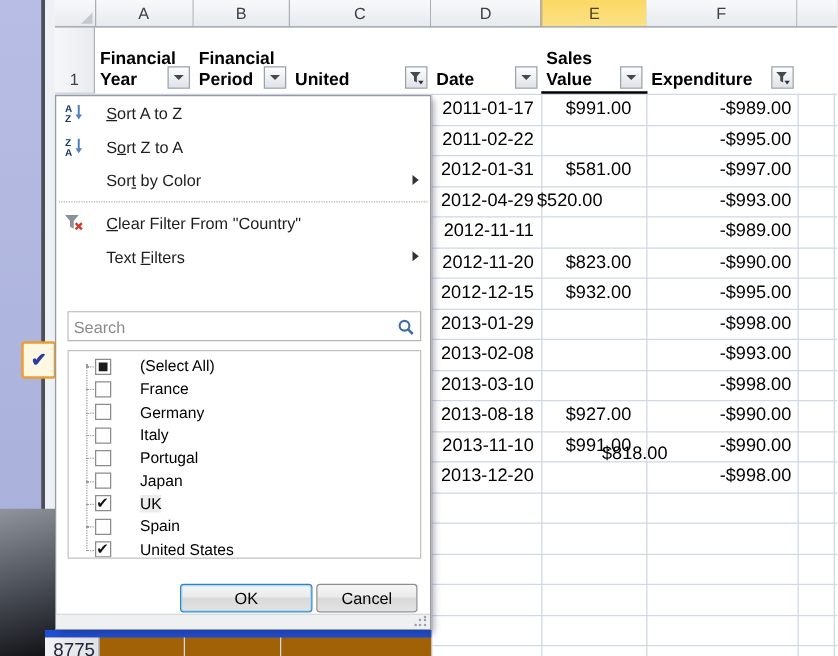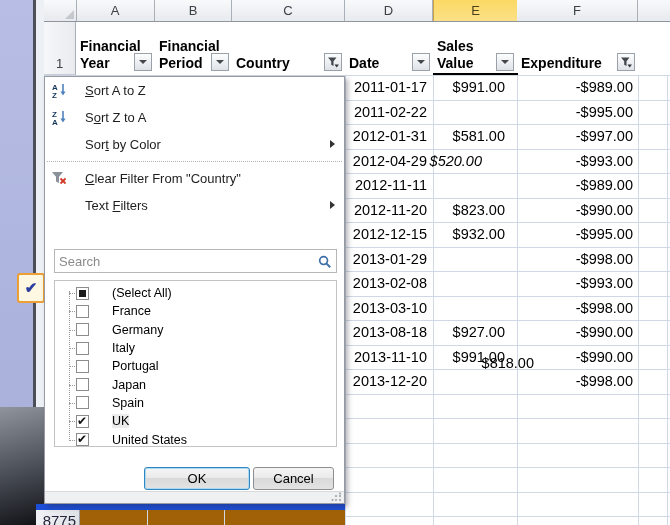--- a/index.html
+++ b/index.html
@@ -130,21 +130,21 @@
           <div class="tri-down"></div>
         </div>
         <div class="hcell abs" style="left: 111px; width: 76px;">
           <span>Financial</span>
           <span>Period</span>
         </div>
         <div class="hbtn abs" style="left: 167px; top: 53px;">
           <div class="tri-down"></div>
         </div>
         <div class="hcell abs" style="left: 188px; width: 112px;">
-          <span>Country</span>
+          <span>United</span>
         </div>
         <div class="hbtn abs" style="left: 280px; top: 53px;">
           <svg width="12" height="12" viewBox="0 0 12 12">
             <path d="M1 1.5h8.5L6.5 5.2V10L4.2 8.8V5.2z" fill="#44494f"></path>
             <path d="M7.5 8.5h4.4l-2.2 3z" fill="#30343a"></path>
           </svg>
         </div>
         <div class="hcell abs" style="left: 301px; width: 87px;">
           <span>Date</span>
         </div>
@@ -201,21 +201,21 @@
         <div class="cell r abs" style="left: 301px; width: 87px; top: 75px; height: 24.5px; padding-right: 5px;">2011-01-17</div>
         <div class="cell r abs" style="left: 389px; width: 83px; top: 75px; height: 24.5px; padding-right: 11px;">$991.00</div>
         <div class="cell r abs" style="left: 473px; width: 120px; top: 75px; height: 24.5px; padding-right: 4px;">-$989.00</div>
         <div class="cell r abs" style="left: 301px; width: 87px; top: 99.5px; height: 24.5px; padding-right: 5px;">2011-02-22</div>
         <div class="cell r abs" style="left: 389px; width: 83px; top: 99.5px; height: 24.5px; padding-right: 11px;"></div>
         <div class="cell r abs" style="left: 473px; width: 120px; top: 99.5px; height: 24.5px; padding-right: 4px;">-$995.00</div>
         <div class="cell r abs" style="left: 301px; width: 87px; top: 124px; height: 24.5px; padding-right: 5px;">2012-01-31</div>
         <div class="cell r abs" style="left: 389px; width: 83px; top: 124px; height: 24.5px; padding-right: 11px;">$581.00</div>
         <div class="cell r abs" style="left: 473px; width: 120px; top: 124px; height: 24.5px; padding-right: 4px;">-$997.00</div>
         <div class="cell r abs" style="left: 301px; width: 87px; top: 148.5px; height: 24.5px; padding-right: 5px;">2012-04-29</div>
-        <div class="cell r abs" style="left: 389px; width: 60px; top: 148.5px; height: 24.5px; padding-right: 11px; font-style: italic;">$520.00</div>
+        <div class="cell r abs" style="left: 389px; width: 60px; top: 148.5px; height: 24.5px; padding-right: 11px;">$520.00</div>
         <div class="cell r abs" style="left: 473px; width: 120px; top: 148.5px; height: 24.5px; padding-right: 4px;">-$993.00</div>
         <div class="cell r abs" style="left: 301px; width: 87px; top: 173px; height: 24.5px; padding-right: 5px;">2012-11-11</div>
         <div class="cell r abs" style="left: 389px; width: 83px; top: 173px; height: 24.5px; padding-right: 11px;"></div>
         <div class="cell r abs" style="left: 473px; width: 120px; top: 173px; height: 24.5px; padding-right: 4px;">-$989.00</div>
         <div class="cell r abs" style="left: 301px; width: 87px; top: 197.5px; height: 24.5px; padding-right: 5px;">2012-11-20</div>
         <div class="cell r abs" style="left: 389px; width: 83px; top: 197.5px; height: 24.5px; padding-right: 11px;">$823.00</div>
         <div class="cell r abs" style="left: 473px; width: 120px; top: 197.5px; height: 24.5px; padding-right: 4px;">-$990.00</div>
         <div class="cell r abs" style="left: 301px; width: 87px; top: 222px; height: 24.5px; padding-right: 5px;">2012-12-15</div>
         <div class="cell r abs" style="left: 389px; width: 83px; top: 222px; height: 24.5px; padding-right: 11px;">$932.00</div>
         <div class="cell r abs" style="left: 473px; width: 120px; top: 222px; height: 24.5px; padding-right: 4px;">-$995.00</div>
@@ -316,27 +316,27 @@
           <span class="li-label">Italy</span>
         </div>
         <div class="li">
           <div class="cb unchecked"></div>
           <span class="li-label">Portugal</span>
         </div>
         <div class="li">
           <div class="cb unchecked"></div>
           <span class="li-label">Japan</span>
         </div>
-        <div class="li">
-          <div class="cb unchecked"></div>
-          <span class="li-label">Spain</span>
-        </div>
         <div class="li focused">
           <div class="cb checked"></div>
           <span class="li-label">UK</span>
+        </div>
+        <div class="li">
+          <div class="cb unchecked"></div>
+          <span class="li-label">Spain</span>
         </div>
         <div class="li">
           <div class="cb checked"></div>
           <span class="li-label">United States</span>
         </div>
       </div>
 
     <button id="ok-btn" class="btn">OK</button>
     <button id="cancel-btn" class="btn">Cancel</button>
 

